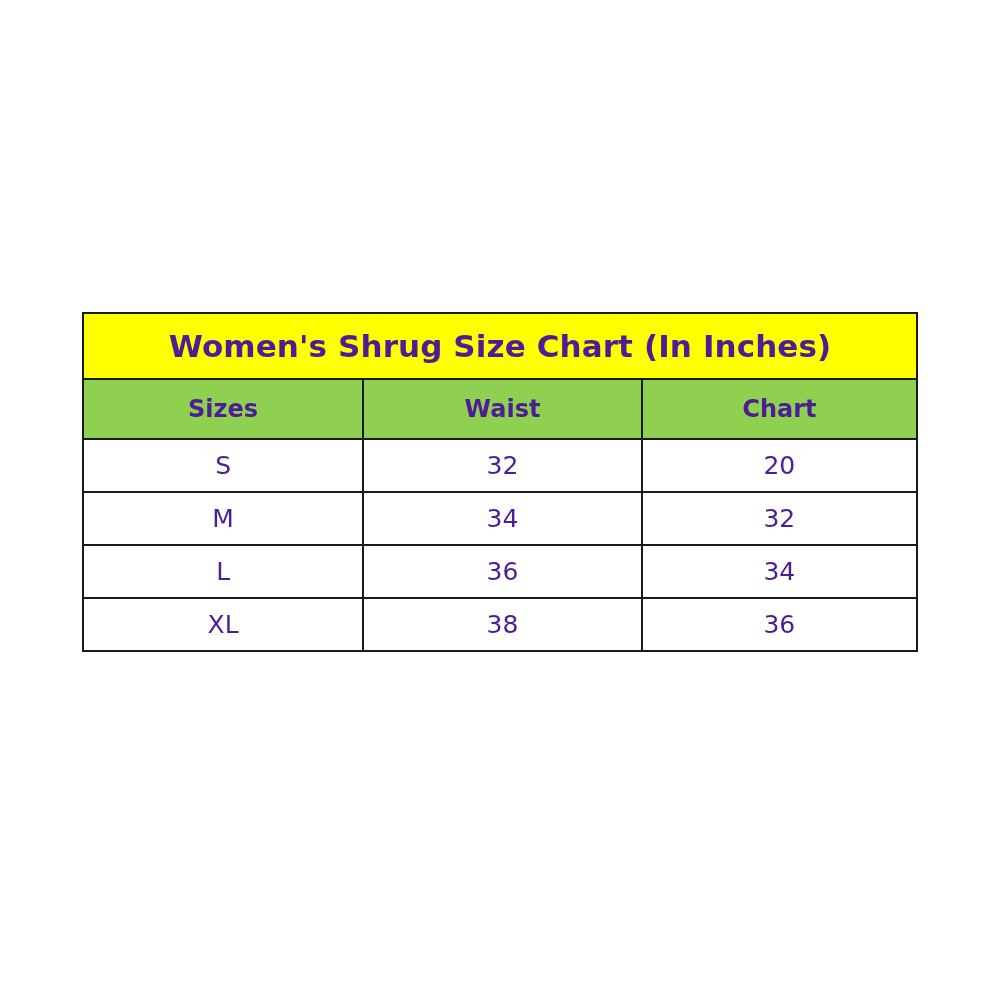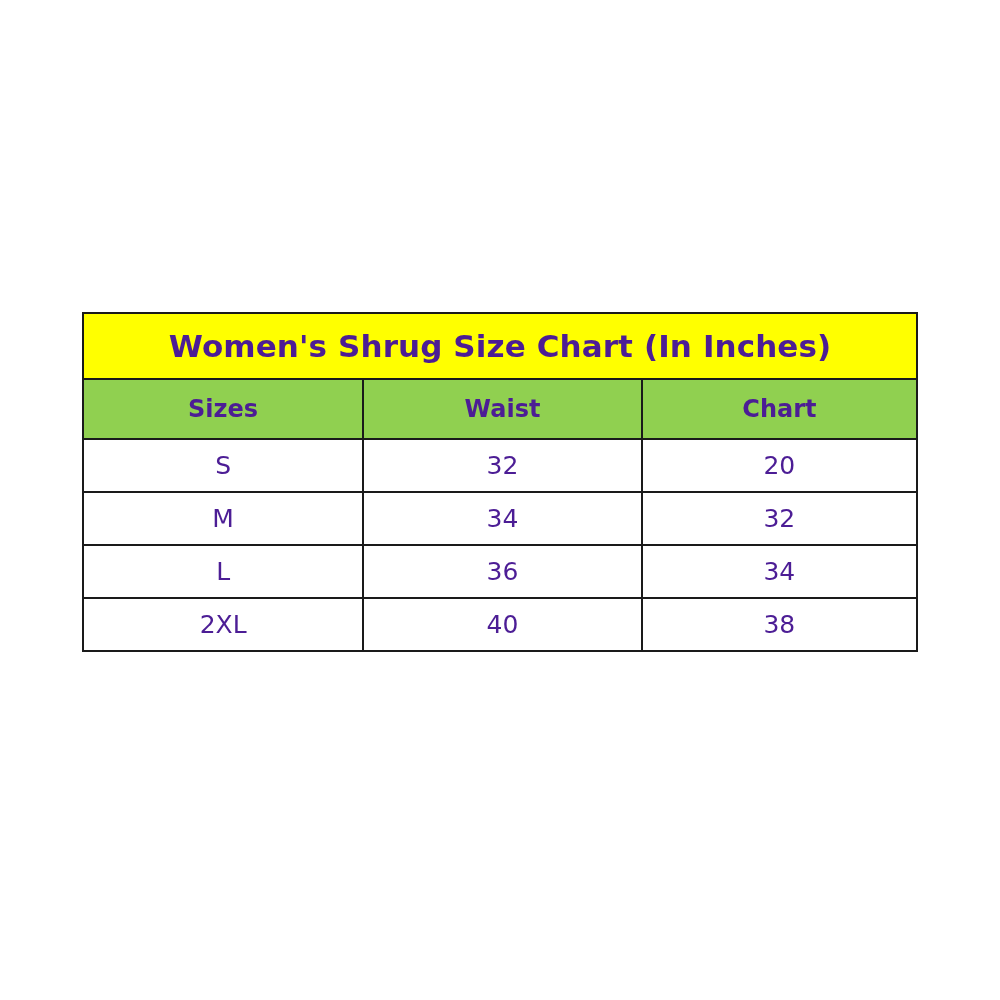--- a/index.html
+++ b/index.html
@@ -83,19 +83,19 @@
         <td class="body-cell">M</td>
         <td class="body-cell">34</td>
         <td class="body-cell">32</td>
       </tr>
       <tr>
         <td class="body-cell">L</td>
         <td class="body-cell">36</td>
         <td class="body-cell">34</td>
       </tr>
       <tr>
-        <td class="body-cell">2XL</td>
-        <td class="body-cell">40</td>
+        <td class="body-cell">XL</td>
         <td class="body-cell">38</td>
+        <td class="body-cell">36</td>
       </tr>
     </tbody>
   </table>
 </div>
 
 </body></html>

